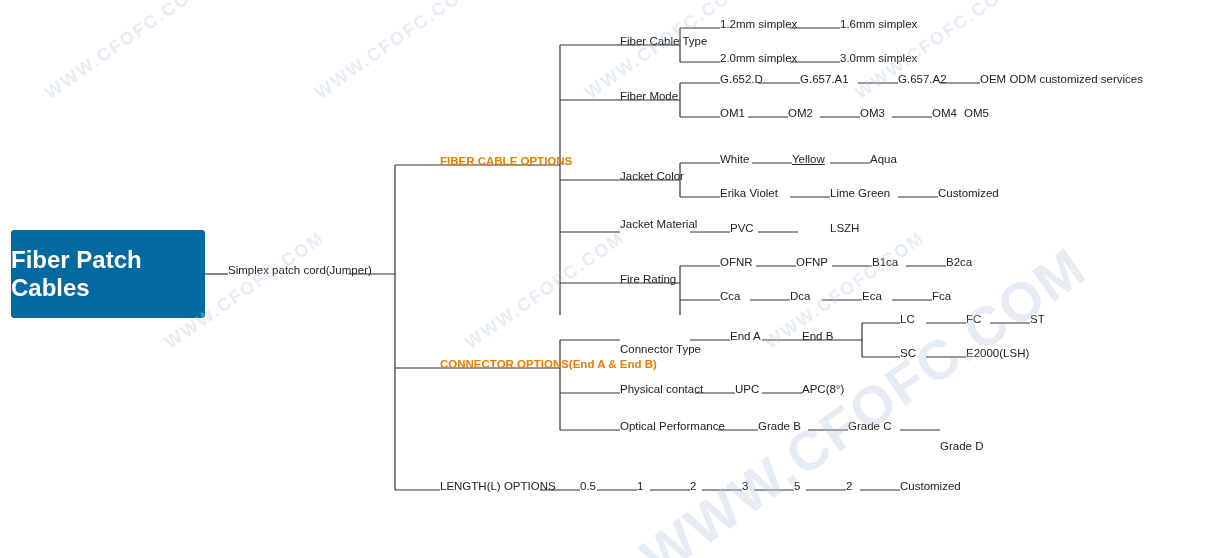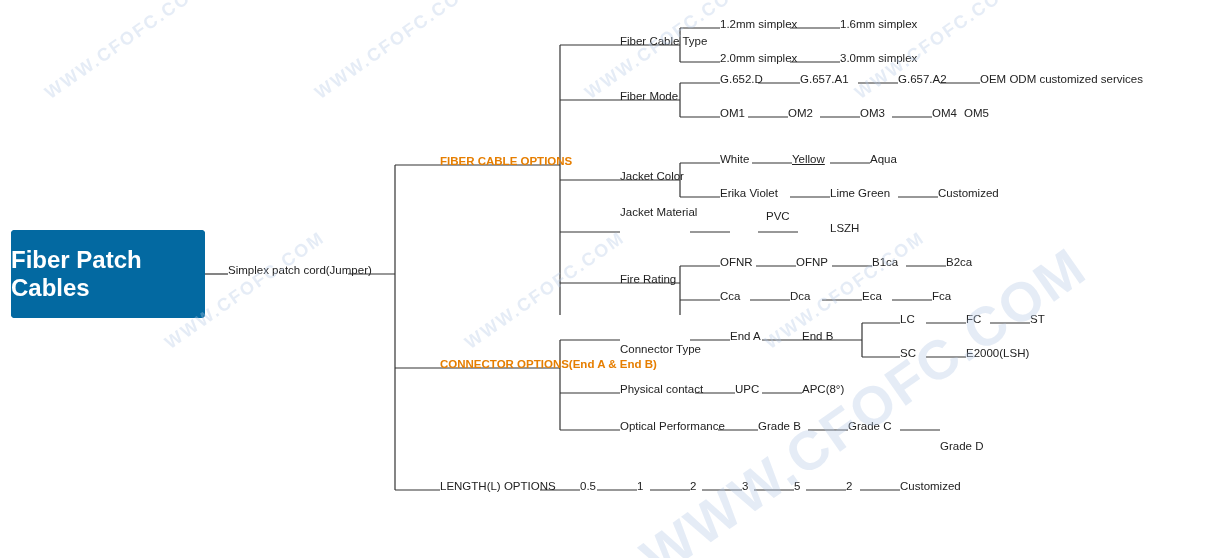--- a/index.html
+++ b/index.html
@@ -287,23 +287,23 @@
   <div class="node-label" style="left:792px;top:153px;text-decoration:underline;">Yellow</div>
 
   <div class="node-label" style="left:870px;top:153px;">Aqua</div>
 
   <div class="node-label" style="left:720px;top:187px;">Erika Violet</div>
 
   <div class="node-label" style="left:830px;top:187px;">Lime Green</div>
 
   <div class="node-label" style="left:938px;top:187px;">Customized</div>
 
-  <div class="node-label" style="left:620px;top:206px;text-align:center;">Jacket Material</div>
-
-  <div class="node-label" style="left:730px;top:210px;margin-left:36px;">PVC</div>
+  <div class="node-label" style="left:620px;top:218px;text-align:center;">Jacket Material</div>
+
+  <div class="node-label" style="left:730px;top:222px;">PVC</div>
 
   <div class="node-label" style="left:830px;top:222px;">LSZH</div>
 
   <div class="node-label" style="left:620px;top:273px;">Fire Rating</div>
 
   <div class="node-label" style="left:720px;top:256px;">OFNR</div>
 
   <div class="node-label" style="left:796px;top:256px;">OFNP</div>
 
   <div class="node-label" style="left:872px;top:256px;">B1ca</div>

